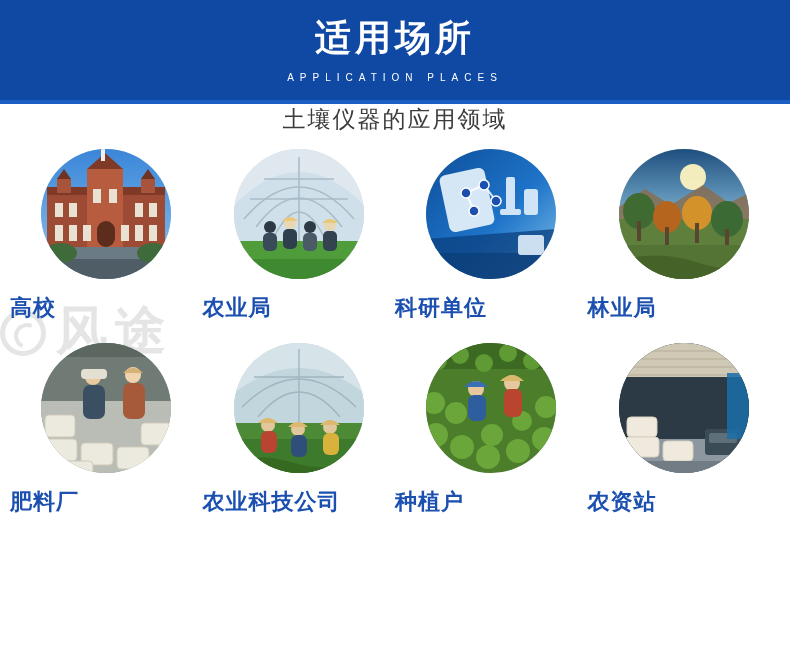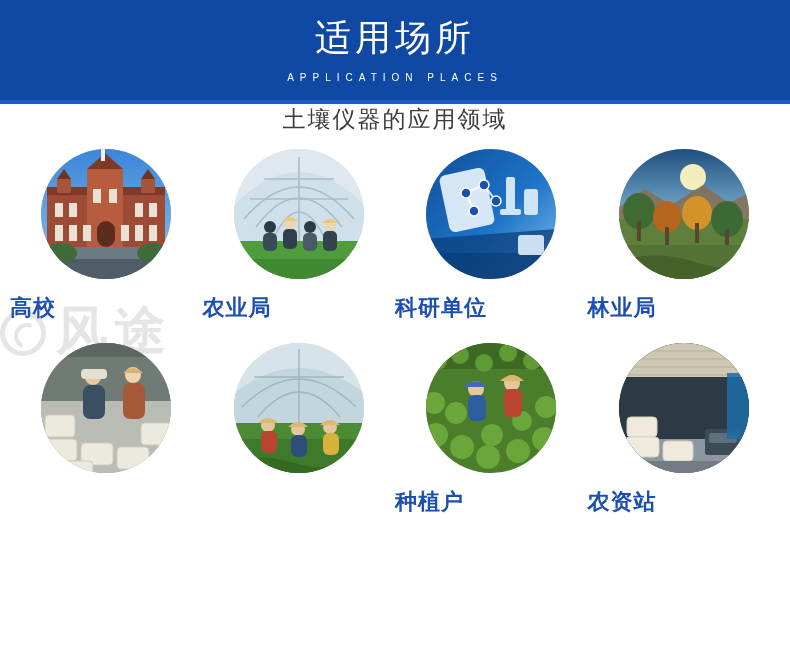--- a/index.html
+++ b/index.html
@@ -27,21 +27,21 @@
     width: 790px;
     height: 104px;
     background: #1049a3;
     box-sizing: border-box;
     border-bottom: 4px solid #1b5fc4;
     text-align: center;
   }
   .banner-title {
     color: #ffffff;
     font-size: 36px;
-    font-weight: normal;
+    font-weight: bold;
     letter-spacing: 4px;
     line-height: 1;
     padding-top: 20px;
   }
   .banner-sub {
     color: #ffffff;
     font-size: 10px;
     letter-spacing: 6px;
     font-weight: normal;
     padding-top: 16px;
@@ -316,20 +316,21 @@
             <circle cx="52" cy="34" r="8" fill="#e8c9a0"></circle>
             <rect x="42" y="42" width="22" height="34" rx="7" fill="#3b4f63"></rect>
             <rect x="40" y="26" width="26" height="10" rx="4" fill="#e3e0d2"></rect>
             <circle cx="92" cy="32" r="8" fill="#f0d4ae"></circle>
             <path d="M82 30 q10 -10 20 0 z" fill="#d8b176"></path>
             <rect x="82" y="40" width="22" height="36" rx="7" fill="#a65a3a"></rect>
           </g>
           <rect x="0" y="0" width="130" height="14" fill="#5c6760"></rect>
         </svg>
       </div>
+      <div class="cell-label">肥料厂</div>
     </div>
 
     <div class="cell">
       <div class="circle">
         <svg viewBox="0 0 130 130" xmlns="http://www.w3.org/2000/svg">
           <rect width="130" height="130" fill="#d6e3e8"></rect>
           <path d="M0 50 Q65 0 130 50 L130 84 L0 84 Z" fill="#c2d6de"></path>
           <g stroke="#9fb6bf" stroke-width="1.4" fill="none">
             <path d="M8 64 Q65 8 122 64"></path>
             <path d="M24 74 Q65 24 106 74"></path>
@@ -347,20 +348,21 @@
             <circle cx="64" cy="86" r="7" fill="#e3c79c"></circle>
             <path d="M54 84 q10 -10 20 0 z" fill="#dcb96f"></path>
             <rect x="57" y="92" width="16" height="22" rx="6" fill="#2f4f7a"></rect>
             <circle cx="96" cy="84" r="7" fill="#e3c79c"></circle>
             <path d="M86 82 q10 -10 20 0 z" fill="#dcb96f"></path>
             <rect x="89" y="90" width="16" height="22" rx="6" fill="#d8b23a"></rect>
           </g>
           <path d="M0 118 Q30 110 60 120 Q95 130 130 118 L130 130 L0 130 Z" fill="#34691f"></path>
         </svg>
       </div>
+      <div class="cell-label">农业科技公司</div>
     </div>
 
     <div class="cell">
       <div class="circle">
         <svg viewBox="0 0 130 130" xmlns="http://www.w3.org/2000/svg">
           <rect width="130" height="130" fill="#4b7d2a"></rect>
           <rect x="0" y="0" width="130" height="26" fill="#3c6a22"></rect>
           <g fill="#5f9a34">
             <circle cx="12" cy="18" r="9"></circle>
               <circle cx="34" cy="12" r="9"></circle>

